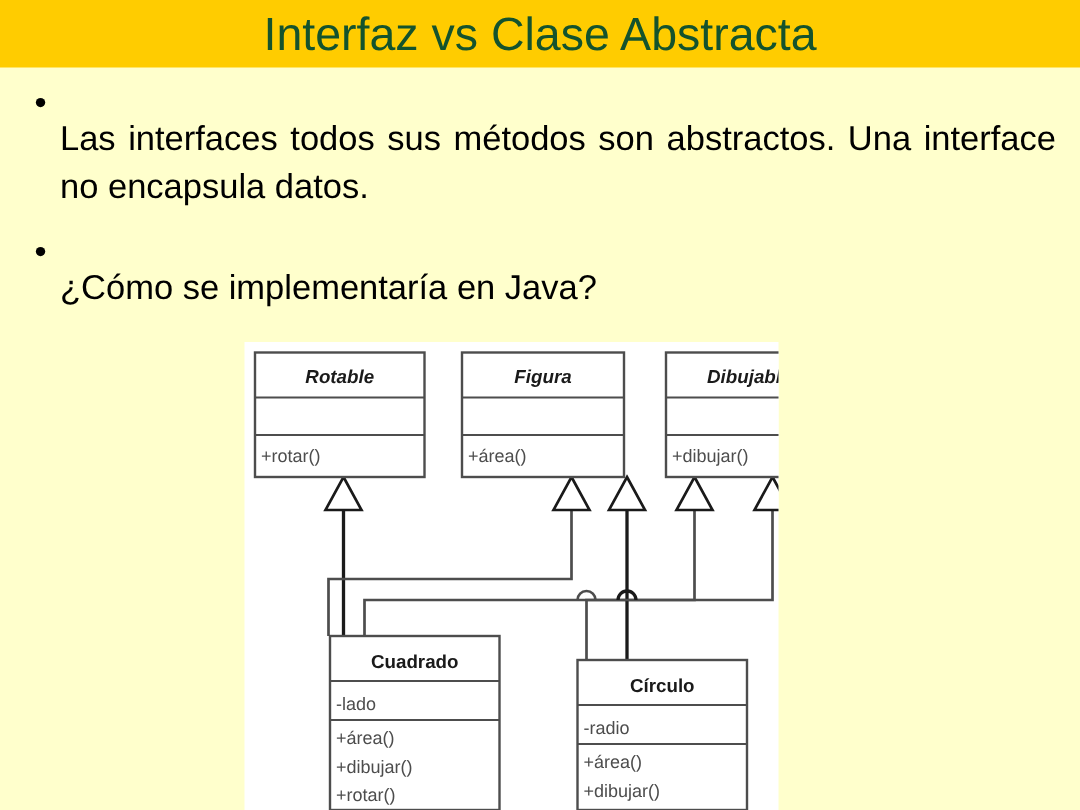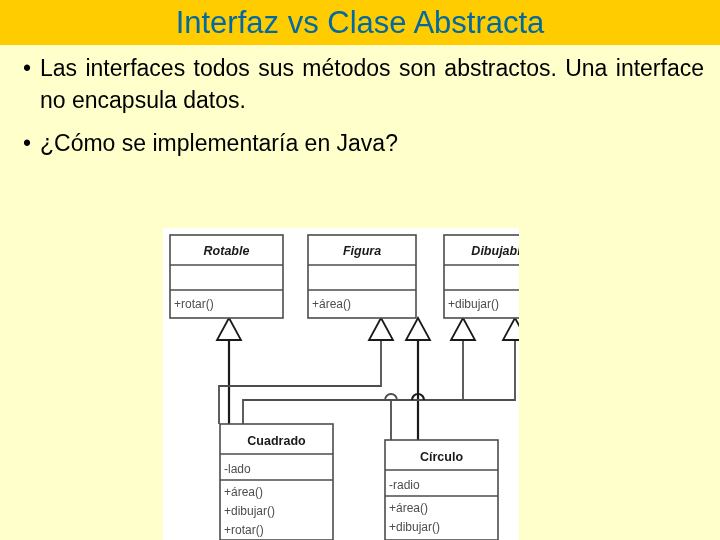--- a/index.html
+++ b/index.html
@@ -27,21 +27,21 @@
     left: 0;
     top: 0;
     width: 720px;
     height: 45px;
     background: #ffcc00;
     display: flex;
     align-items: center;
     justify-content: center;
   }
   #title-text {
-    color: #0369a1;
+    color: #14532d;
     font-size: 31px;
     line-height: 34px;
     font-weight: 400;
     letter-spacing: 0px;
     white-space: nowrap;
     font-family: "Liberation Sans", sans-serif;
   }
 
   
   #body-list {
@@ -65,20 +65,21 @@
     line-height: 32px;
     color: #000;
     text-align: center;
   }
   .bullet-text {
     flex: 1 1 auto;
     font-size: 23px;
     line-height: 32px;
     color: #000;
     font-family: "Liberation Sans", sans-serif;
+    margin-top: 24px;
   }
   .bullet-text.justified {
     text-align: justify;
     text-align-last: left;
   }
 
   
   #uml-canvas {
     position: absolute;
     left: 163px;

